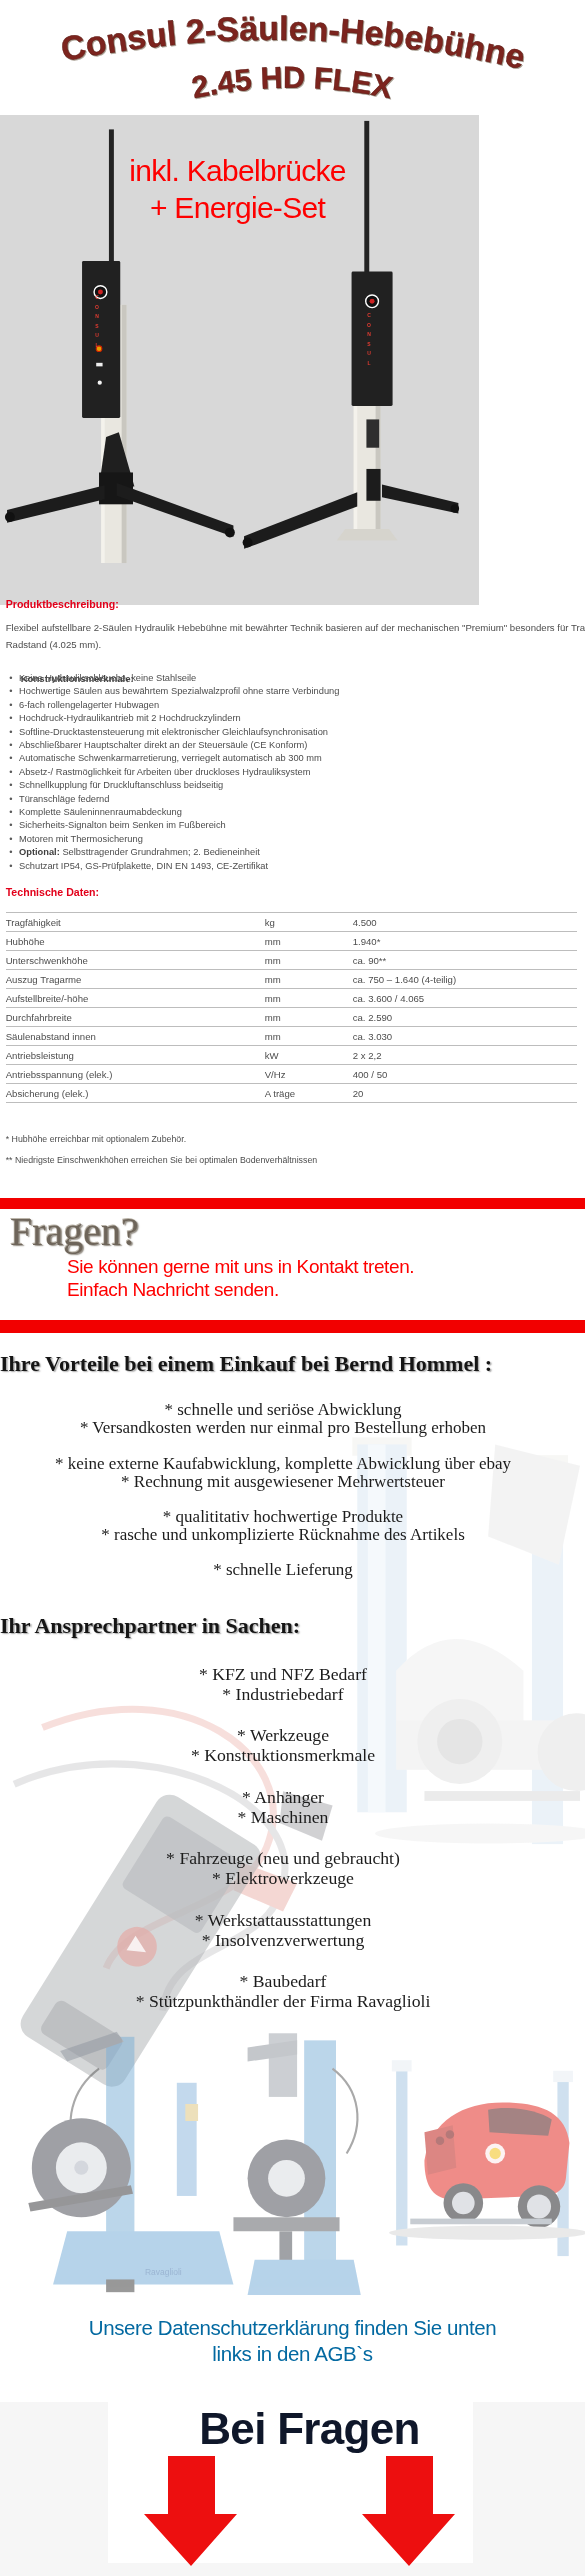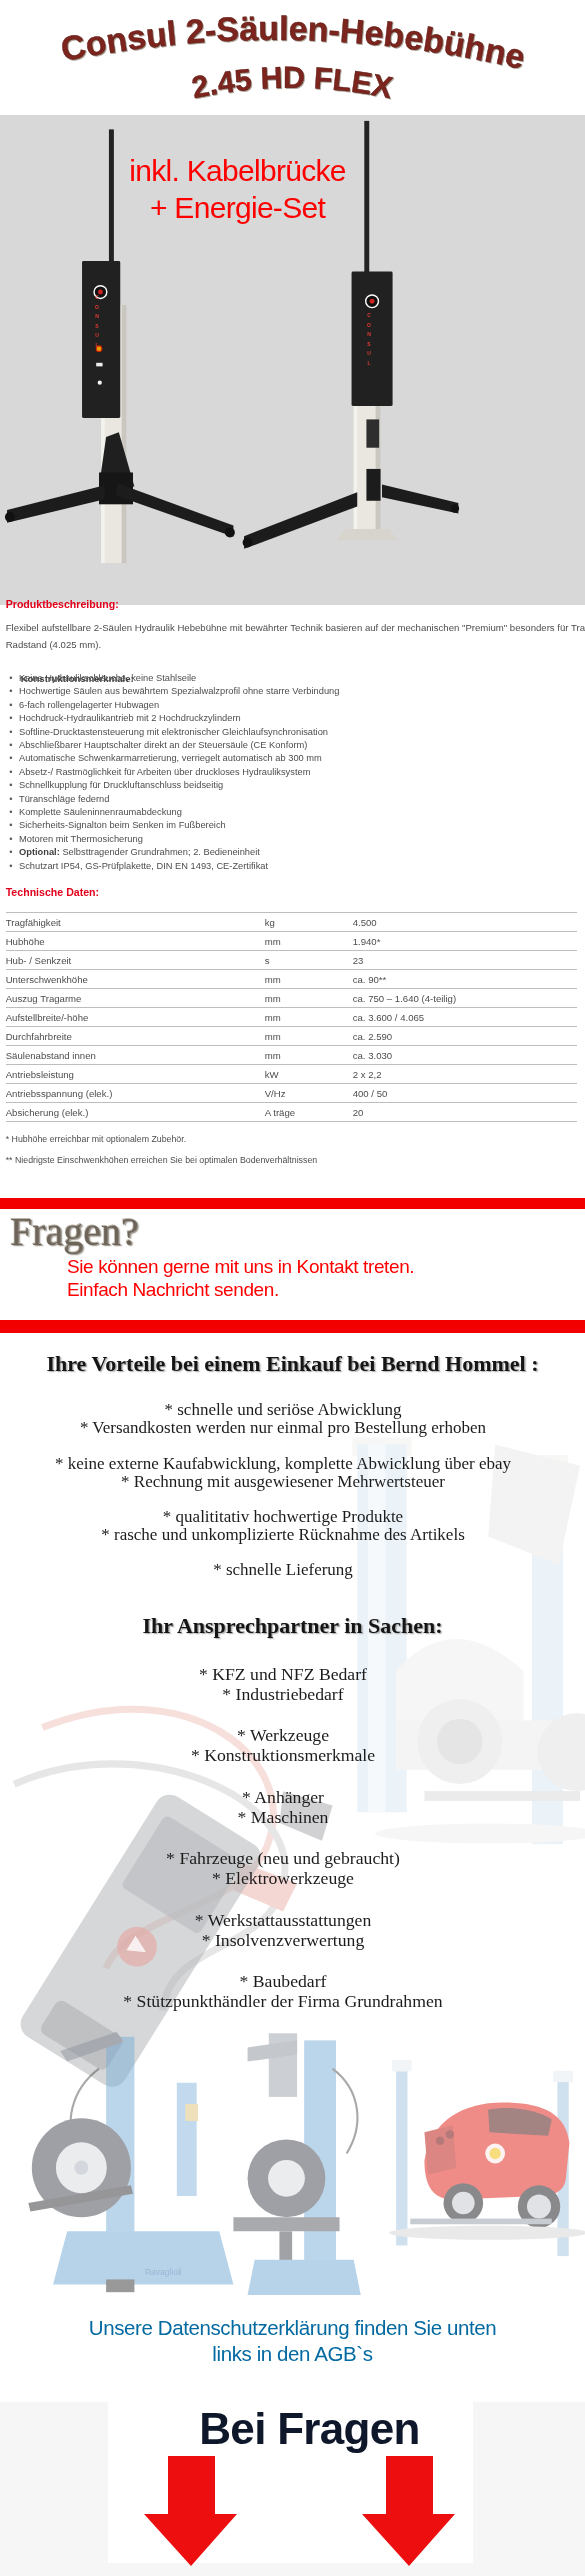--- a/index.html
+++ b/index.html
@@ -9,21 +9,21 @@
 
   
   .title-svg{position:absolute;top:0;left:0;overflow:visible;}
   .title-svg text{font-family:"Liberation Sans",sans-serif;font-weight:600;fill:#7c241e;
         stroke:#58150f;stroke-width:.6px;}
   .t1{font-size:48px;}
   .t2{font-size:43px;}
   .title-svg{filter:drop-shadow(1.4px 1.8px 0.7px rgba(150,140,125,.85));}
 
   
-  .hero{position:absolute;top:115px;left:0;width:585px;height:490px;background:#d8d8d8;}
+  .hero{position:absolute;top:115px;left:0;width:479px;height:490px;background:#d8d8d8;}
   .hero-overlay{position:absolute;top:37px;left:96px;width:283px;text-align:center;
         color:#fe0000;font-size:30px;line-height:37px;font-weight:400;letter-spacing:-0.7px;}
   .brand-vert{position:absolute;writing-mode:vertical-rl;text-orientation:upright;
         color:#e23b31;font-size:5px;font-weight:bold;letter-spacing:3.5px;line-height:1;}
 
   
   .red-h{position:absolute;left:5.7px;margin:0;color:#e2001a;font-size:10.6px;font-weight:bold;}
   .body-line{position:absolute;left:5.7px;margin:0;color:#4d4d4d;font-size:9.6px;}
   .nowrap{white-space:nowrap;}
   .black-h{position:absolute;left:5.7px;margin:15px;color:#3f3f3f;font-size:9.6px;font-weight:bold;}
@@ -44,21 +44,21 @@
 
   
   .band{position:absolute;left:0;width:585px;background:#f20000;}
   .fragen{position:absolute;top:1208px;left:10px;margin:0;font-family:"Liberation Serif",serif;
         font-weight:400;font-size:40px;color:#6e655a;
         text-shadow:-0.7px -0.7px 0 #bcb6ab, 1.4px 1.4px 1.4px #8c867c;}
   .contact-lines{position:absolute;top:1256px;left:67px;color:#fe0000;font-size:19px;
         line-height:22.7px;letter-spacing:-0.4px;}
 
   
-  .serif-h{position:absolute;left:0;width:585px;margin:0;text-align:center;
+  .serif-h{position:absolute;left:0;width:585px;margin:0;
         font-family:"Liberation Serif",serif;font-size:22px;font-weight:bold;color:#151515;
         text-shadow:1.4px 1.4px 1.4px #a8a8a8;}
   .serif-group{position:absolute;left:0;width:566px;text-align:center;
         font-family:"Liberation Serif",serif;font-size:17px;line-height:17.7px;color:#1c1c1c;}
   .partner-group{line-height:20px;font-size:17.7px;}
 
   
   .wm{position:absolute;pointer-events:none;}
 
   
@@ -160,25 +160,20 @@
           <td class="td-label">Tragfähigkeit</td>
           <td class="td-unit">kg</td>
           <td>4.500</td>
         </tr>
       <tr>
           <td class="td-label">Hubhöhe</td>
           <td class="td-unit">mm</td>
           <td>1.940*</td>
         </tr>
       <tr>
-          <td class="td-label">Hub- / Senkzeit</td>
-          <td class="td-unit">s</td>
-          <td>23</td>
-        </tr>
-      <tr>
           <td class="td-label">Unterschwenkhöhe</td>
           <td class="td-unit">mm</td>
           <td>ca. 90**</td>
         </tr>
       <tr>
           <td class="td-label">Auszug Tragarme</td>
           <td class="td-unit">mm</td>
           <td>ca. 750 – 1.640 (4-teilig)</td>
         </tr>
       <tr>
@@ -287,21 +282,21 @@
   <div class="serif-group partner-group" style="top:1848px;">
     <div>* Fahrzeuge (neu und gebraucht)</div>
     <div>* Elektrowerkzeuge</div>
   </div>
   <div class="serif-group partner-group" style="top:1910px;">
     <div>* Werkstattausstattungen</div>
     <div>* Insolvenzverwertung</div>
   </div>
   <div class="serif-group partner-group" style="top:1971px;">
     <div>* Baubedarf</div>
-    <div>* Stützpunkthändler der Firma Grundrahmen</div>
+    <div>* Stützpunkthändler der Firma Ravaglioli</div>
   </div>
 
   <svg class="wm" style="top:2026px;left:0;" width="585" height="289" viewBox="0 0 827 408">
 
     <g opacity="0.5">
       <rect x="150" y="15" width="40" height="300" fill="#79aed6"></rect>
       <rect x="250" y="80" width="28" height="160" fill="#88b4dc"></rect>
       <polygon points="85,35 165,8 175,22 95,50" fill="#9096a0"></polygon>
       <path d="M 140 60 C 100 90 90 140 110 170" stroke="#555555" stroke-width="3" fill="none"></path>
       <rect x="262" y="110" width="18" height="24" fill="#dcc37a"></rect>

